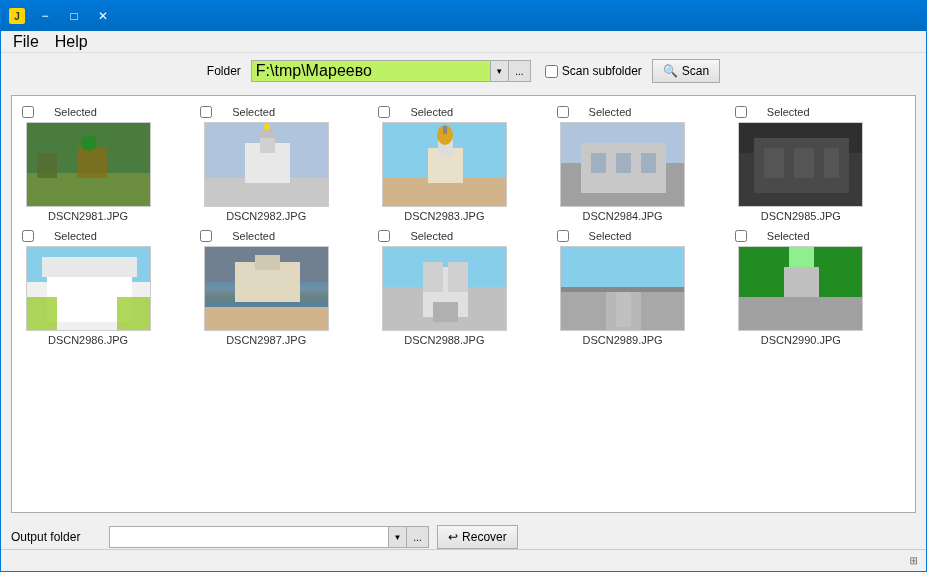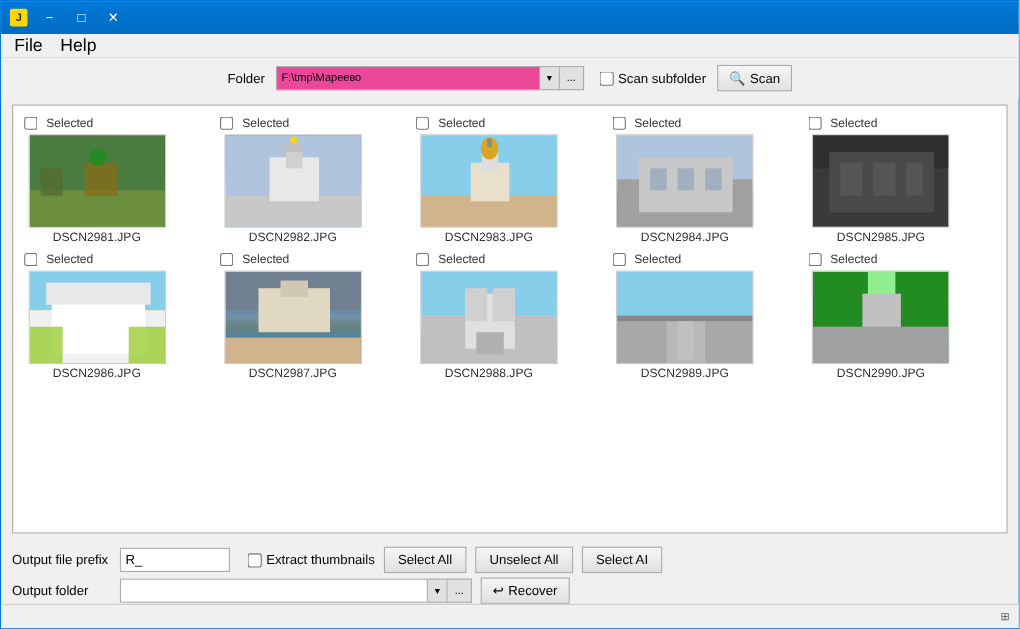--- a/index.html
+++ b/index.html
@@ -104,23 +104,23 @@
 
     .folder-combo {
       display: flex;
       align-items: center;
     }
 
     .folder-input {
       width: 240px;
       height: 22px;
       border: 1px solid #ababab;
-      background: #ec4899;
+      background: #bef264;
       padding: 0 4px;
-      font-size: 10px;
+      font-size: 16px;
     }
 
     .folder-dropdown-btn {
       width: 18px;
       height: 22px;
       border: 1px solid #ababab;
       border-left: none;
       background: #e1e1e1;
       cursor: pointer;
       display: flex;
@@ -191,21 +191,21 @@
       display: flex;
       flex-direction: column;
       align-items: center;
       padding: 4px;
       width: 140px;
     }
 
     .image-cell-header {
       display: flex;
       align-items: center;
-      gap: 8px;
+      gap: 20px;
       align-self: flex-start;
       margin-bottom: 4px;
     }
 
     .image-cell-header input[type="checkbox"] {
       width: 12px;
       height: 12px;
     }
 
     .image-cell-header span {
@@ -561,31 +561,20 @@
       </svg>
       </div>
       <span class="image-filename">DSCN2990.JPG</span>
     </div>
         </div>
     </div>
   </div>
 
   <div class="bottom-area">
     <div class="bottom-row">
-      <span class="bottom-label">Output file prefix</span>
-      <input class="prefix-input" type="text" value="R_" style="">
-      <label class="extract-thumb-label">
-        <input type="checkbox" style="">
-        <span>Extract thumbnails</span>
-      </label>
-      <button class="action-btn">Select All</button>
-      <button class="action-btn">Unselect All</button>
-      <button class="select-ai-btn">Select AI</button>
-    </div>
-    <div class="bottom-row">
       <span class="bottom-label">Output folder</span>
       <div class="output-folder-combo">
         <input class="output-folder-input" type="text" value="" style="">
         <button class="folder-dropdown-btn">▼</button>
         <button class="folder-browse-btn">...</button>
       </div>
       <button class="recover-btn">
         <span>↩</span>
         <span>Recover</span>
       </button>

